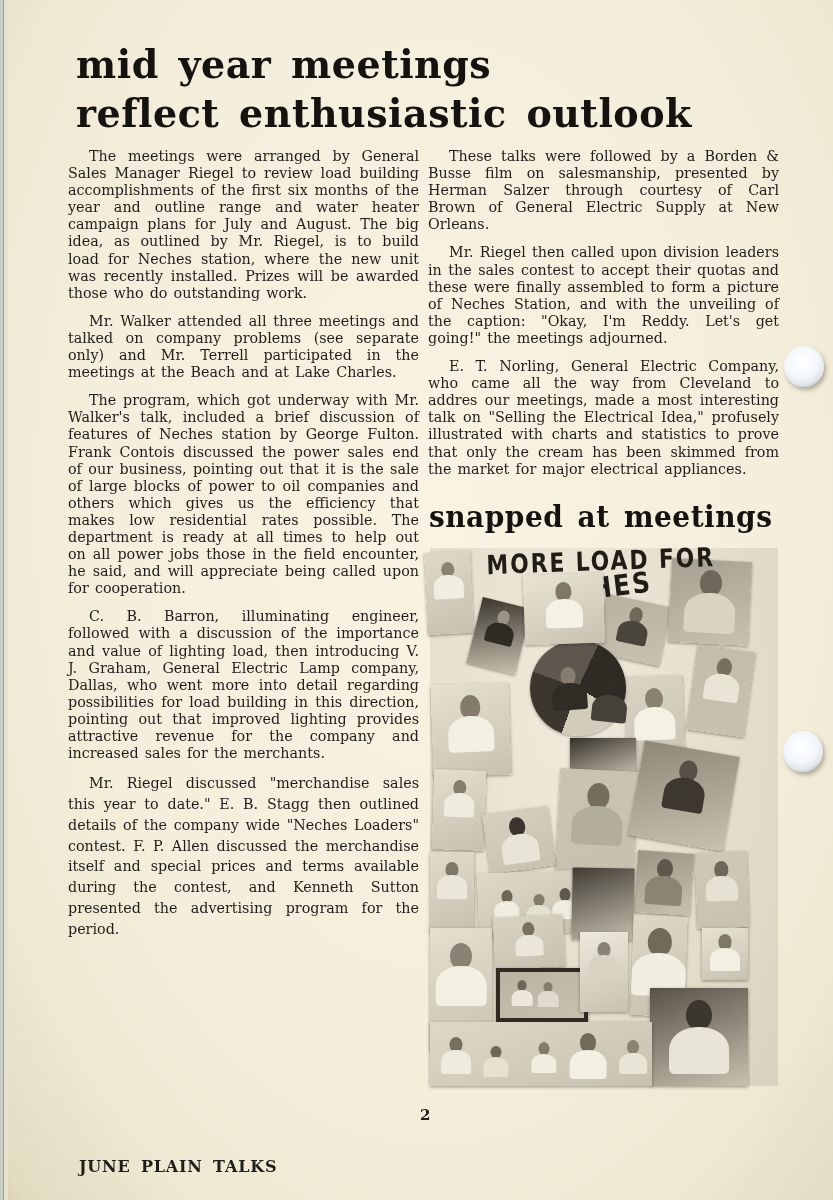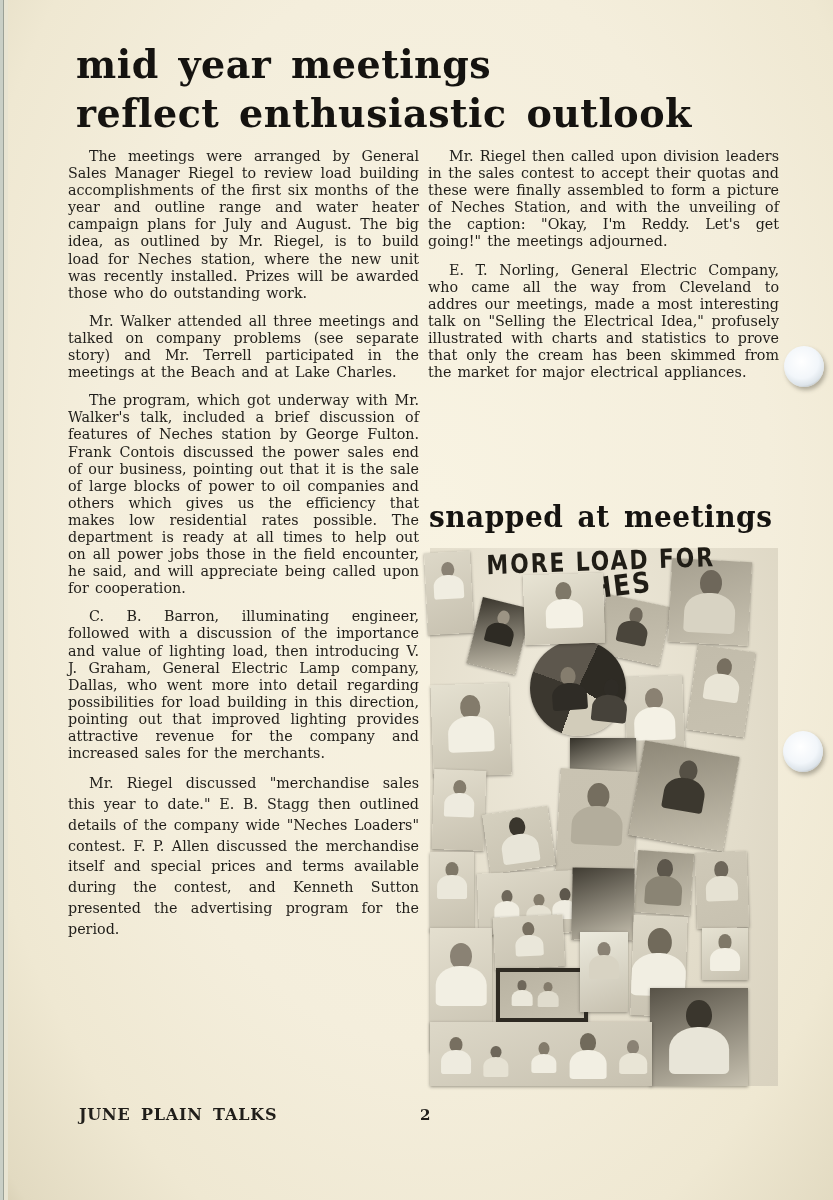--- a/index.html
+++ b/index.html
@@ -81,47 +81,48 @@
   
   .hole{
     position:absolute;width:40px;height:41px;border-radius:50%;
     background:radial-gradient(circle at 44% 38%, #ffffff 0%, #f2f6fa 50%, #dde4ea 70%, #a8adb0 85%, #6f7274 94%, #55585a 100%);
     box-shadow:2px 3px 4px rgba(95,92,78,.45);
   }
   #hole-top{left:784px;top:346px;}
   #hole-bottom{left:783px;top:731px;}
   
   #footer-publication{
-    position:absolute;left:79px;top:1105px;
+    position:absolute;left:79px;top:1157px;
     font-weight:600;font-size:16px;letter-spacing:0.8px;word-spacing:4px;color:#201e1a;
   }
   #footer-page-number{
     position:absolute;left:420px;top:1106px;font-size:15px;font-weight:600;color:#201e1a;
   }
 </style>
 </head>
 <body>
 
 <div id="page">
   <div id="edge-strip"></div>
 
   <div id="headline">
     <div>mid year meetings</div>
     <div>reflect enthusiastic outlook</div>
   </div>
 
   <div id="col-left" class="col">
     <p>The meetings were arranged by General Sales Manager Riegel to review load building accomplishments of the first six months of the year and outline range and water heater campaign plans for July and August. The big idea, as outlined by Mr. Riegel, is to build load for Neches station, where the new unit was recently installed. Prizes will be awarded those who do outstanding work.</p>
-    <p>Mr. Walker attended all three meetings and talked on company problems (see separate story) and Mr. Terrell participated in the meetings at the Beach and at Lake Charles.</p>
+    <p>Mr. Walker attended all three meetings and talked on company problems (see separate only) and Mr. Terrell participated in the meetings at the Beach and at Lake Charles.</p>
     <p>The program, which got underway with Mr. Walker's talk, included a brief discussion of features of Neches station by George Fulton. Frank Contois discussed the power sales end of our business, pointing out that it is the sale of large blocks of power to oil companies and others which gives us the efficiency that makes low residential rates possible. The department is ready at all times to help out on all power jobs those in the field encounter, he said, and will appreciate being called upon for cooperation.</p>
     <p>C. B. Barron, illuminating engineer, followed with a discussion of the importance and value of lighting load, then introducing V. J. Graham, General Electric Lamp company, Dallas, who went more into detail regarding possibilities for load building in this direction, pointing out that improved lighting provides attractive revenue for the company and increased sales for the merchants.</p>
     <p>Mr. Riegel discussed "merchandise sales this year to date."  E. B. Stagg then outlined details of the company wide "Neches Loaders" contest.  F. P. Allen discussed the merchandise itself and special prices and terms available during the contest, and Kenneth Sutton presented the advertising program for the period.</p>
   </div>
 
   <div id="col-right" class="col">
+    <p>These talks were followed by a Borden &amp; Busse film on salesmanship, presented by Herman Salzer through courtesy of Carl Brown of General Electric Supply at New Orleans.</p>
     <p>Mr. Riegel then called upon division leaders in the sales contest to accept their quotas and these were finally assembled to form a picture of Neches Station, and with the unveiling of the caption: "Okay, I'm Reddy. Let's get going!" the meetings adjourned.</p>
     <p>E. T. Norling, General Electric Company, who came all the way from Cleveland to addres our meetings, made a most interesting talk on "Selling the Electrical Idea," profusely illustrated with charts and statistics to prove that only the cream has been skimmed from the market for major electrical appliances.</p>
   </div>
 
   <div id="sub-headline">snapped at meetings</div>
 
   <div id="collage">
     <span id="banner-line1" class="banner">MORE LOAD FOR</span>
     <span id="banner-line2" class="banner">NECHES</span>
     <div id="disk"></div>

